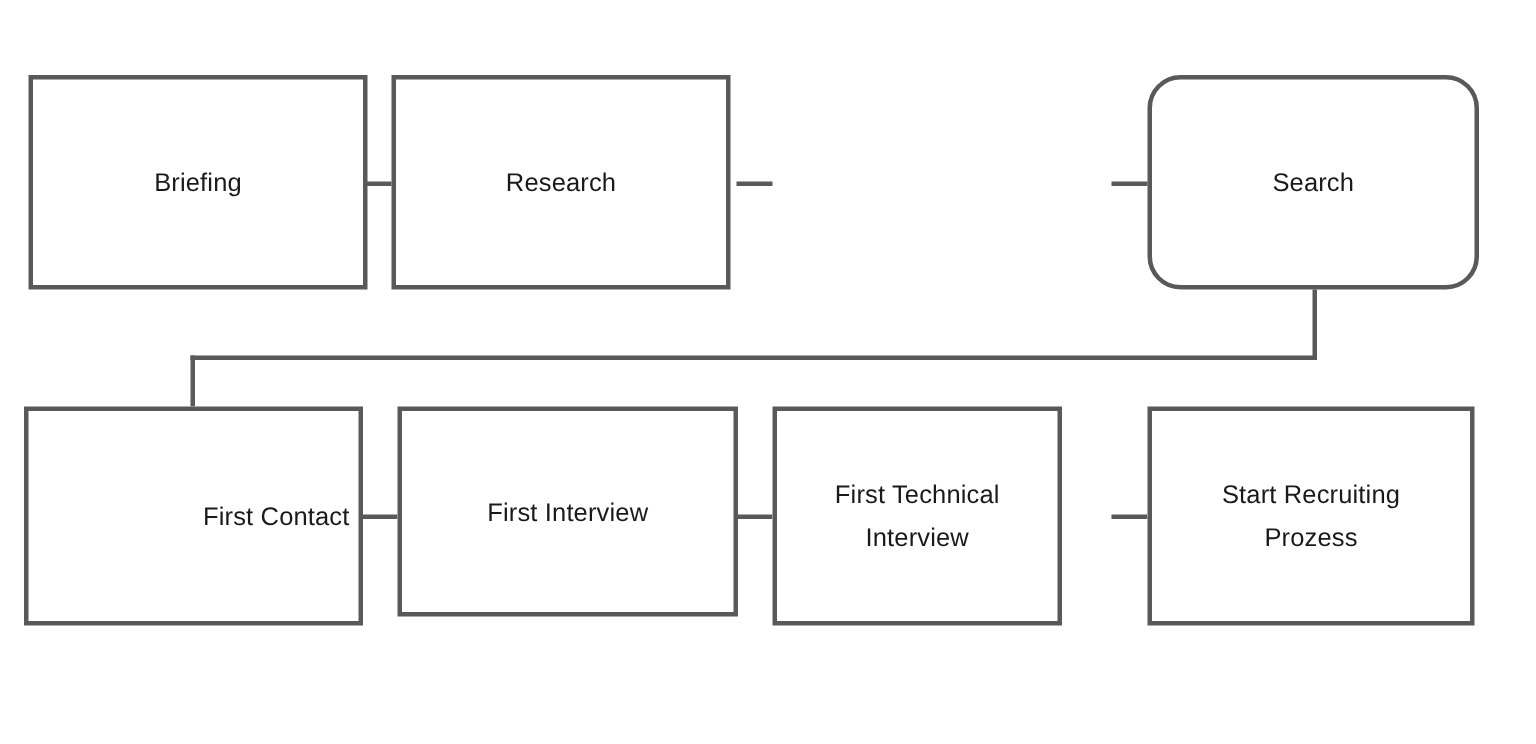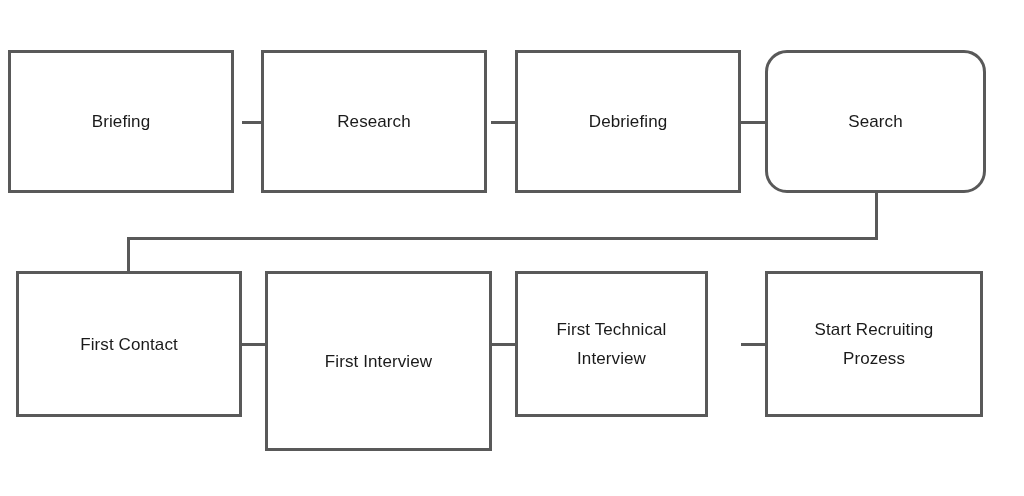--- a/index.html
+++ b/index.html
@@ -39,53 +39,50 @@
     background: #595959;
   }
   .conn-h { height: 3px; }
   .conn-v { width: 3px; }
 </style>
 </head>
 <body>
 
 <div id="canvas">
 
-  <div class="node" style="left:8px; top:50px; width:226px; height:143px;align-items:center;">
+  <div class="node" style="left:19px; top:50px; width:226px; height:143px;align-items:center;">
     <span class="node-label">Briefing</span>
   </div>
 
   <div class="connector conn-h" style="left:242px; top:121px; width:23px;"></div>
 
   <div class="node" style="left:261px; top:50px; width:226px; height:143px;">
     <span class="node-label">Research</span>
   </div>
 
   <div class="connector conn-h" style="left:491px; top:121px; width:24px;"></div>
 
-  <div class="node" style="left:515px; top:50px; width:226px; height:143px;">
-    <span class="node-label">Debriefing</span>
-  </div>
 
   <div class="connector conn-h" style="left:741px; top:121px; width:24px;"></div>
 
   <div class="node" style="left:765px; top:50px; width:221px; height:143px;border-radius:22px;">
     <span class="node-label">Search</span>
   </div>
 
   <div class="connector conn-v" style="left:875px; top:193px; width:3px; height:47px;"></div>
   <div class="connector conn-h" style="left:127px; top:237px; width:751px; height:3px;"></div>
   <div class="connector conn-v" style="left:127px; top:237px; width:3px; height:34px;"></div>
 
-  <div class="node" style="left:16px; top:271px; width:226px; height:146px;">
+  <div class="node" style="left:16px; top:271px; width:226px; height:146px;justify-content:flex-end;">
     <span class="node-label">First Contact</span>
   </div>
 
   <div class="connector conn-h" style="left:242px; top:343px; width:23px;"></div>
 
-  <div class="node" style="left:265px; top:271px; width:227px; height:180px;">
+  <div class="node" style="left:265px; top:271px; width:227px; height:140px;">
     <span class="node-label">First Interview</span>
   </div>
 
   <div class="connector conn-h" style="left:492px; top:343px; width:23px;"></div>
 
   <div class="node" style="left:515px; top:271px; width:193px; height:146px;">
     <span class="node-label">First Technical
 Interview</span>
   </div>
 

